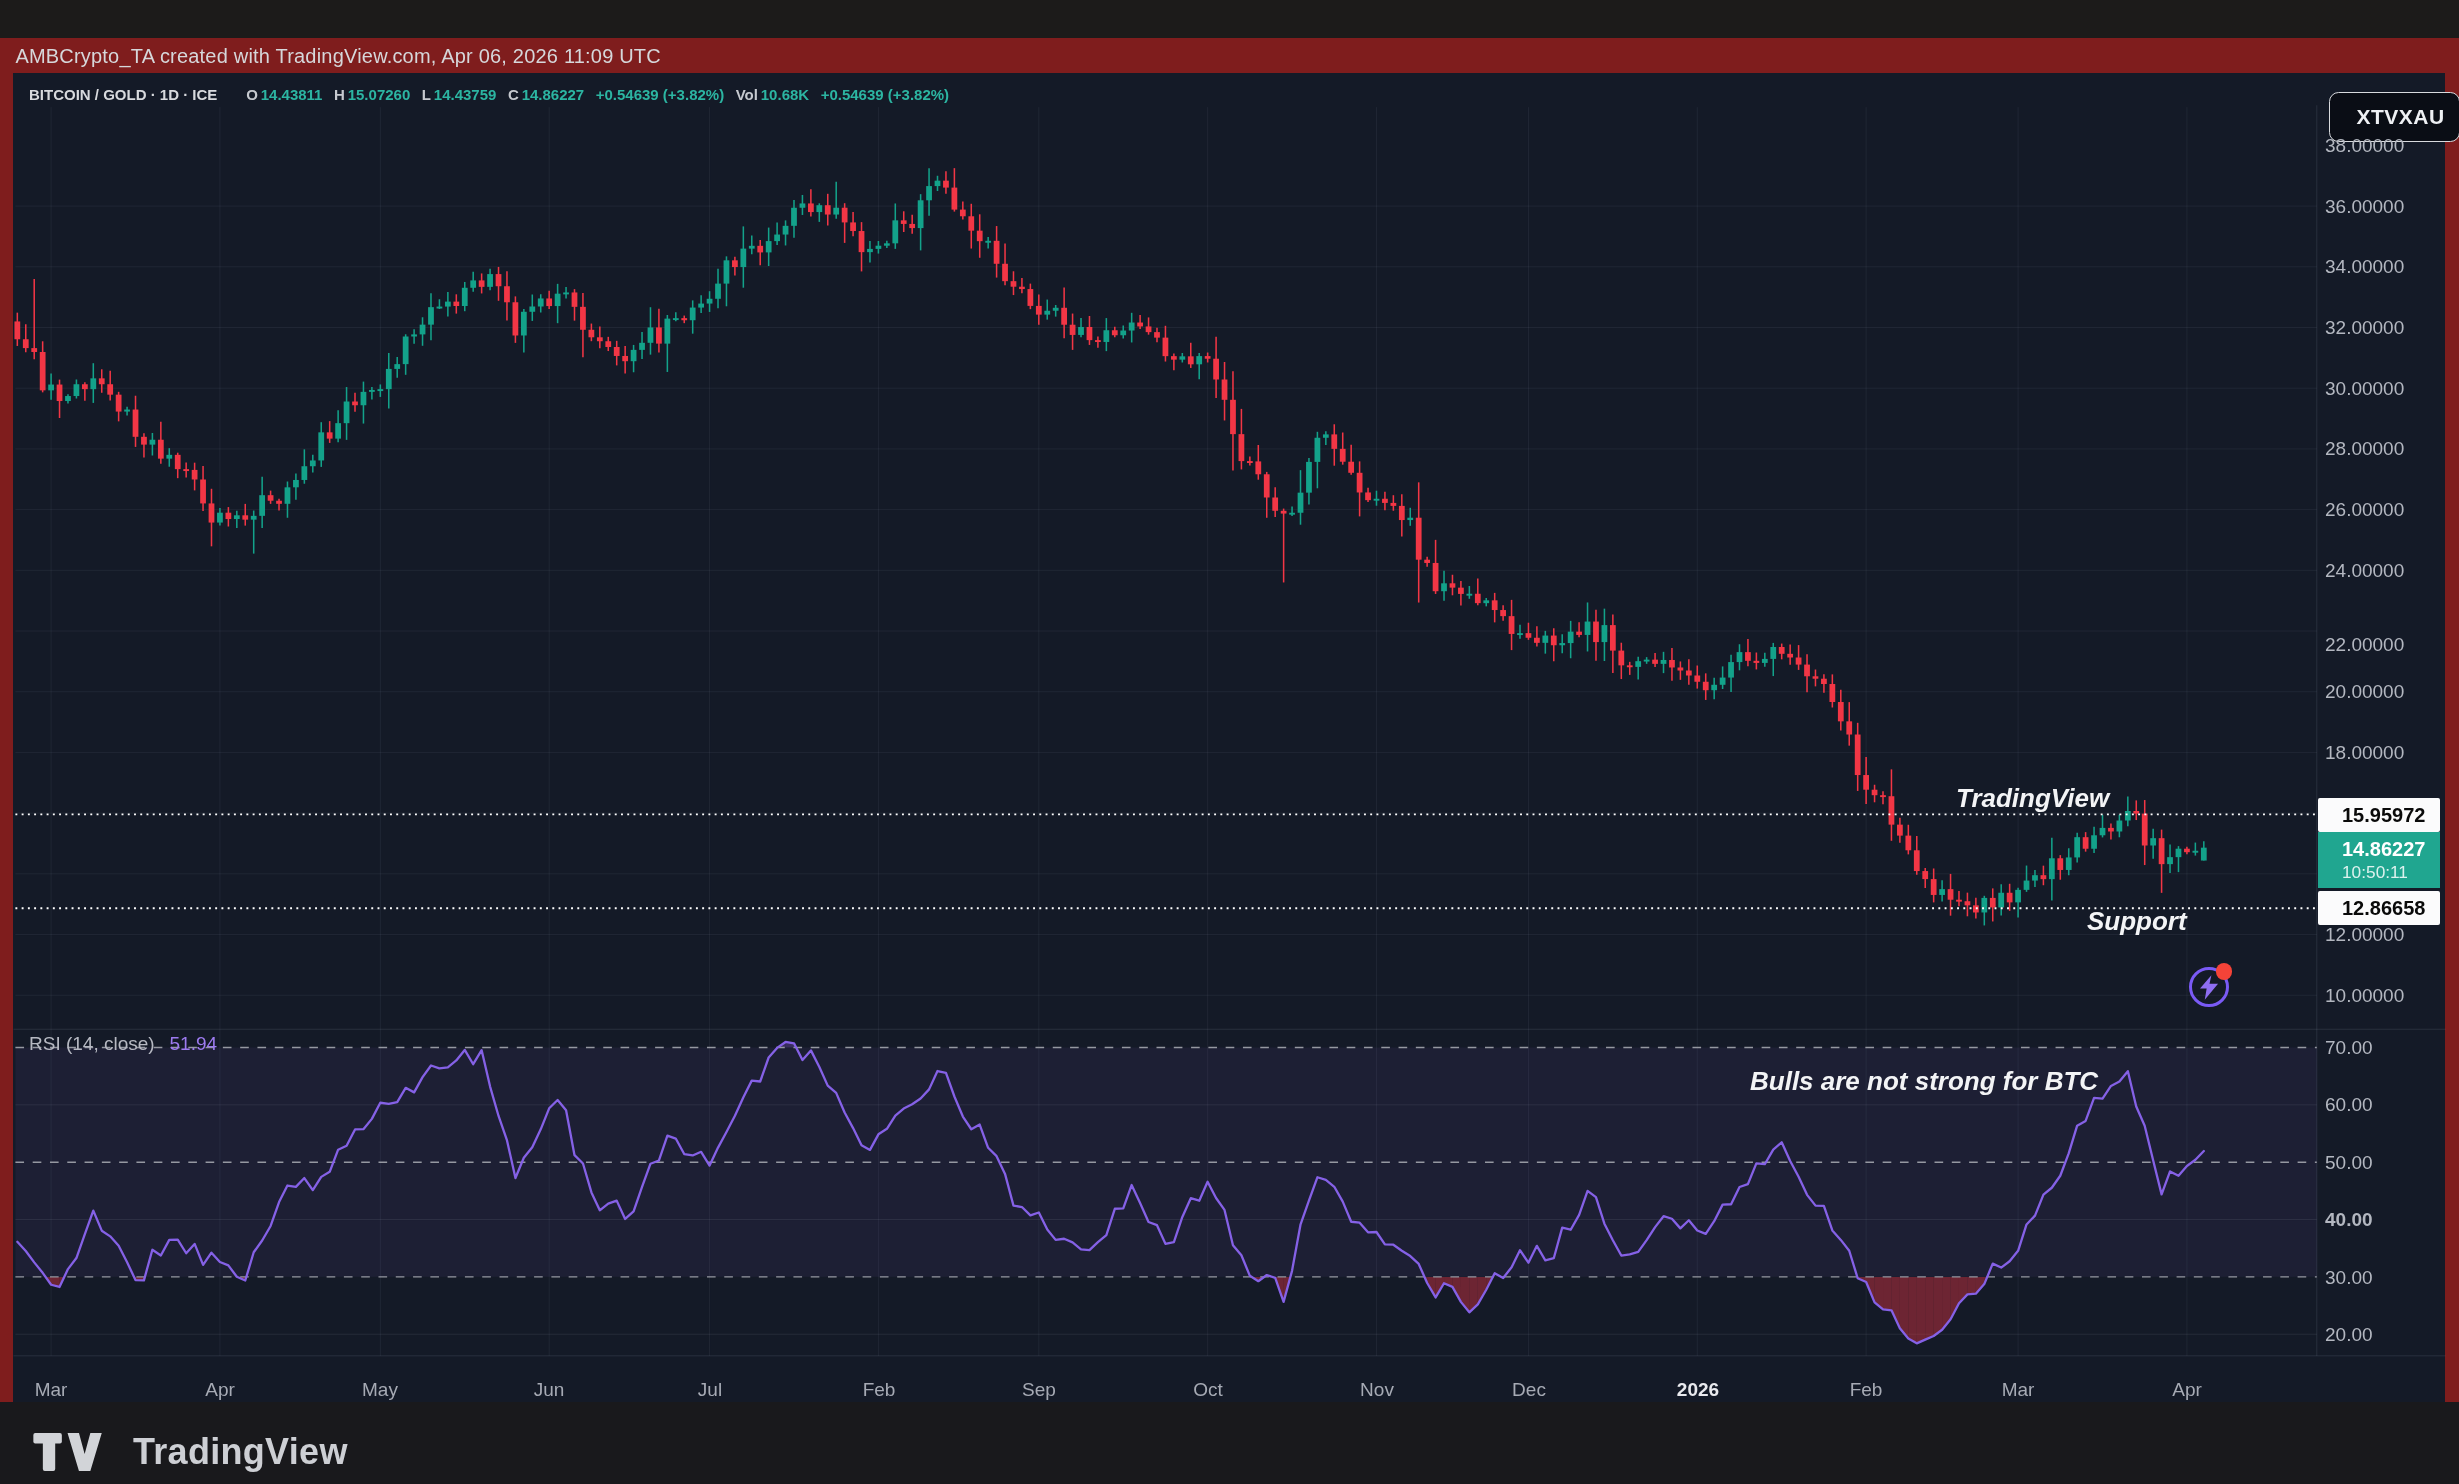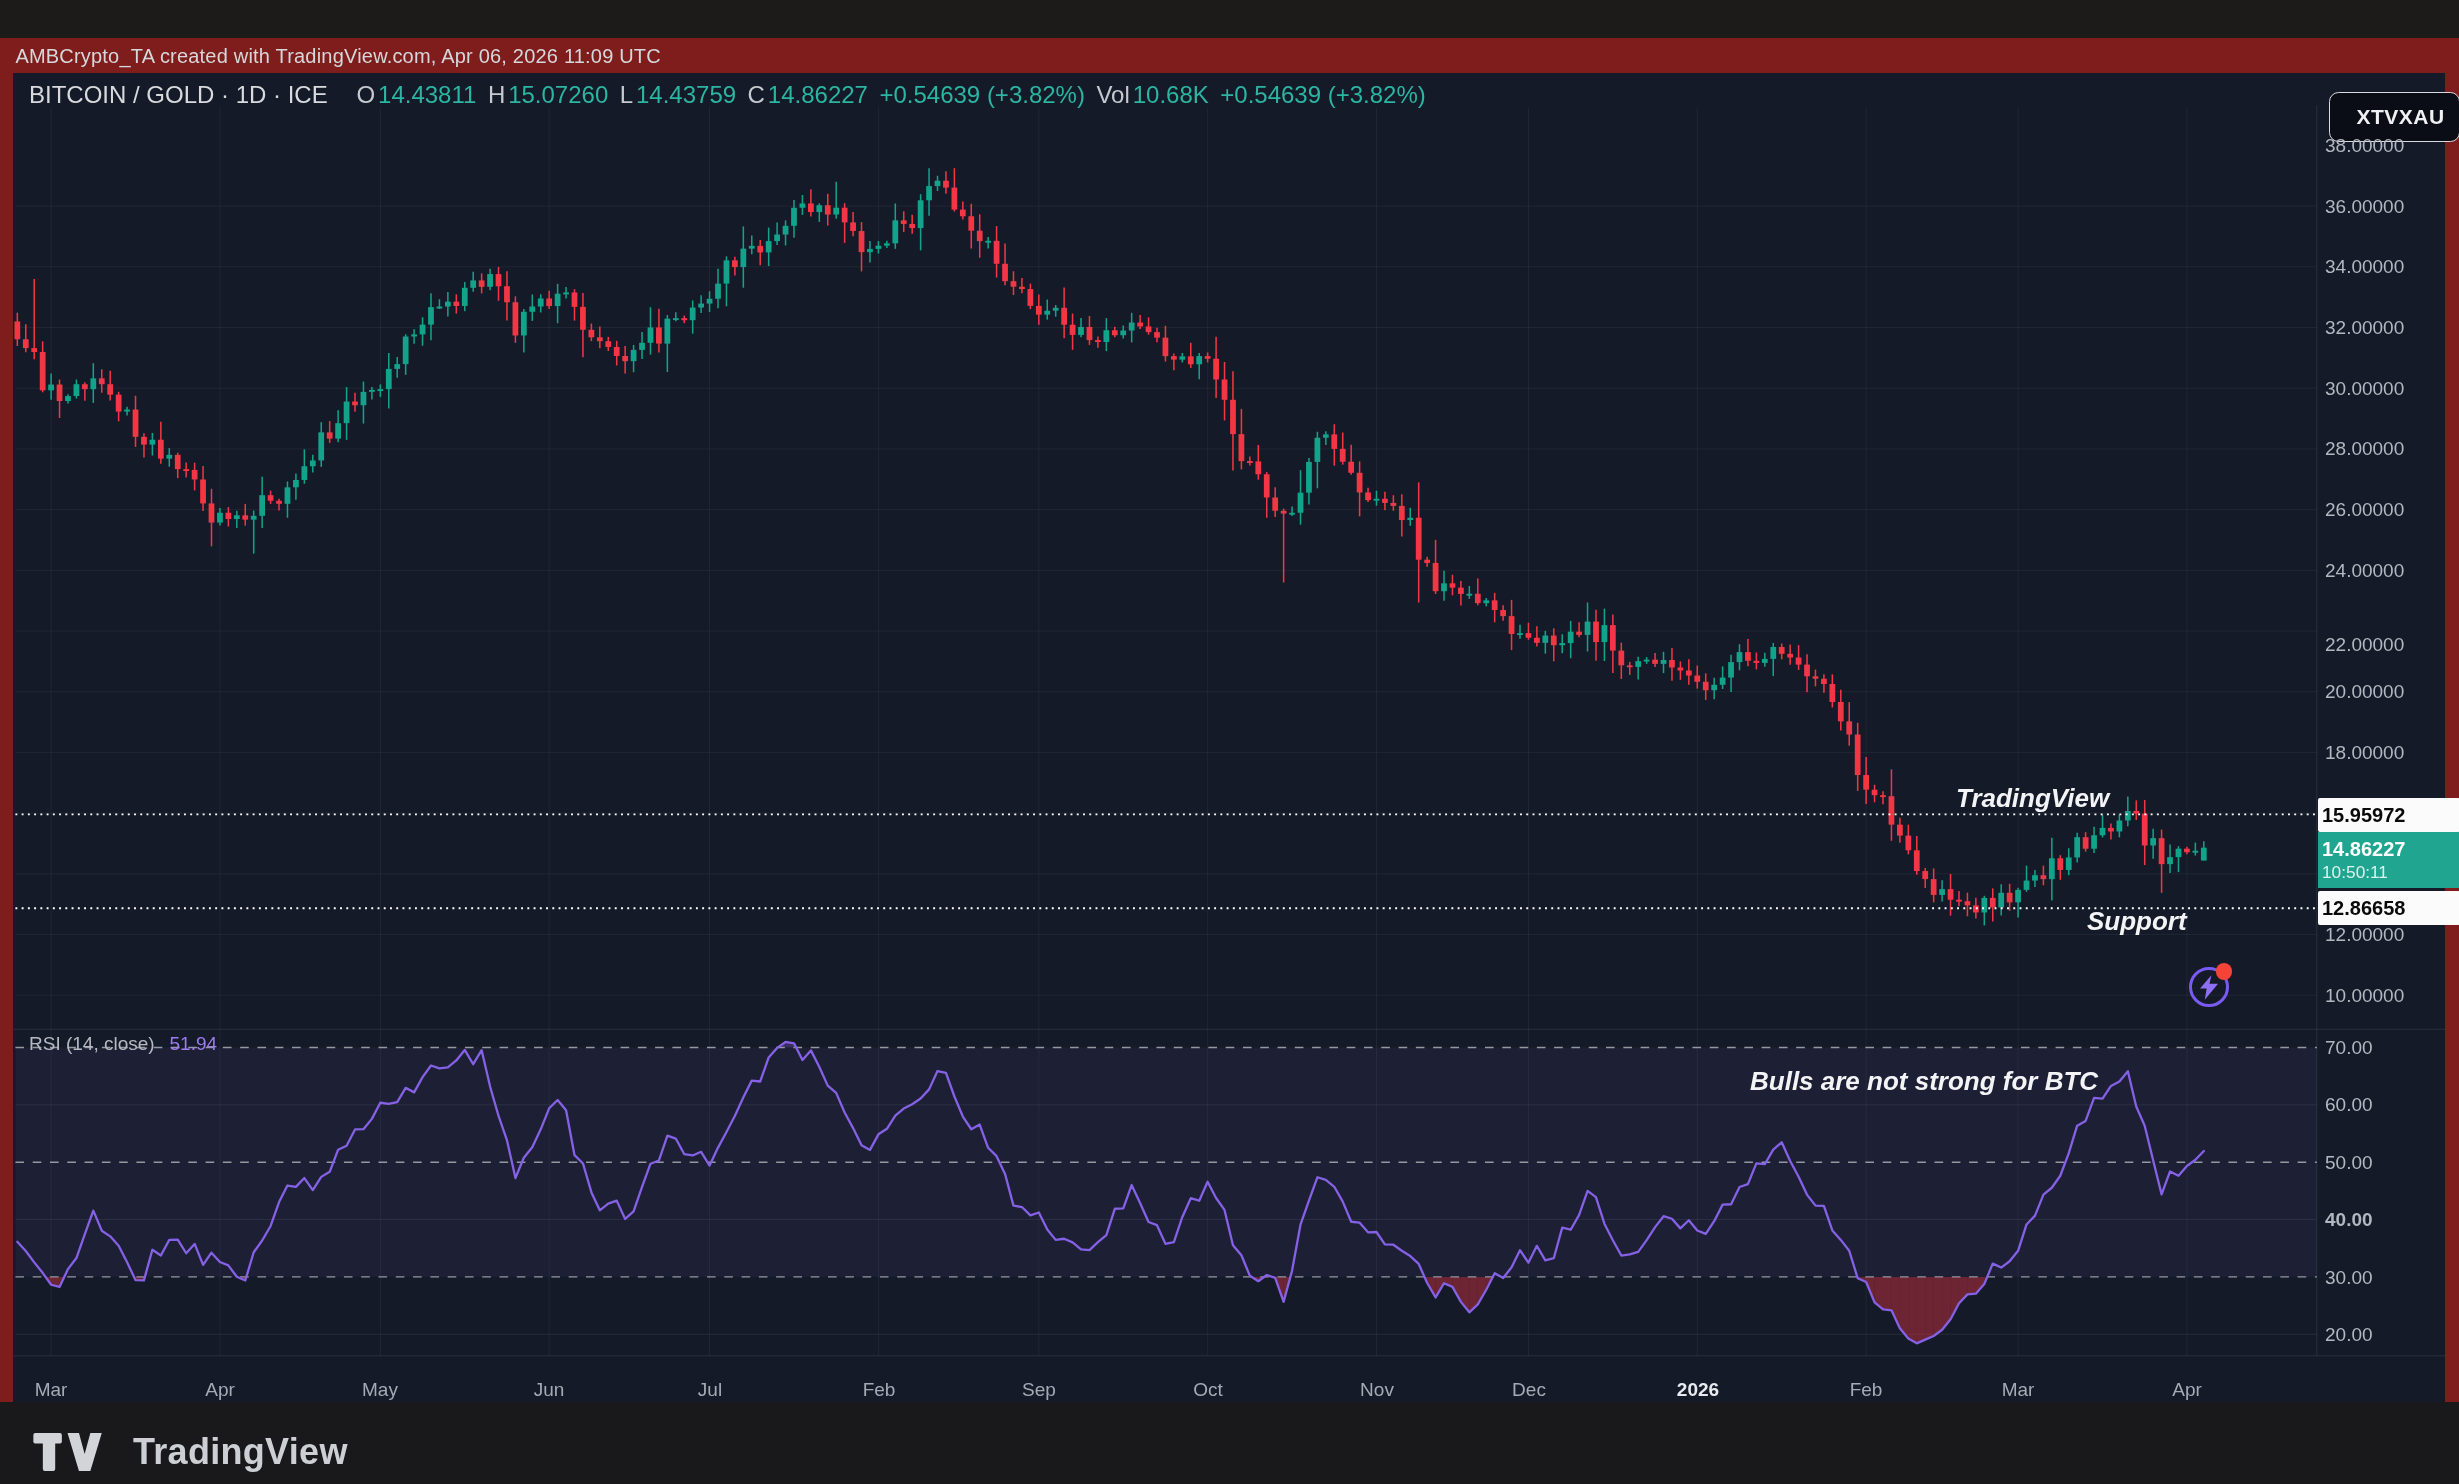--- a/index.html
+++ b/index.html
@@ -2,32 +2,32 @@
 <html><head>
 <meta charset="utf-8">
 <style>
   html,body{margin:0;padding:0;background:#1c1b1a;width:2459px;height:1484px;overflow:hidden;
     font-family:"Liberation Sans","DejaVu Sans",sans-serif;}
   #stage{position:relative;width:2459px;height:1484px;background:#7f1d1d;margin-top:38px;}
   .attribution{position:absolute;left:15.4px;top:6.7px;font-size:20px;color:#d6d7da;letter-spacing:0.2px;}
   .panel{position:absolute;left:13.4px;top:35px;width:2432px;height:1330px;background:#141a27;}
   #chart-svg{position:absolute;left:0;top:0;}
   .ticker-row{position:absolute;left:29px;top:44px;height:25px;display:flex;align-items:center;
-    font-size:24px;white-space:nowrap;}
+    font-size:15px;white-space:nowrap;font-weight:bold;}
   .ticker-row .sym{color:#d8dade;margin-right:17.3px;}
   .ticker-row .k{color:#c6c9cf;margin-left:11.5px;}
   .ticker-row .v{color:#2cb5a2;margin-left:2.9px;}
   .ticker-row .chg{color:#2cb5a2;margin-left:11.5px;}
   .badge{position:absolute;left:2329px;top:54px;width:117px;height:48px;background:#0a0d15;
     border:1.9px solid #d8dade;border-radius:9.6px;display:flex;align-items:center;justify-content:center;
     color:#eef0f4;font-size:21px;font-weight:bold;letter-spacing:0.5px;padding-left:12px;}
   .tick{position:absolute;left:2325px;font-size:19px;color:#b3b7c0;line-height:21px;}
   .tlabel{position:absolute;top:1341px;transform:translateX(-50%);font-size:19px;color:#a6aab4;line-height:21px;}
   .tlabel.bold{color:#e9eaee;font-weight:bold;}
-  .pill{position:absolute;left:2318px;width:142px;box-sizing:border-box;padding-left:4px;
+  .pill{position:absolute;left:2318px;width:122px;box-sizing:border-box;padding-left:24px;
     font-size:20px;font-weight:600;color:#0a0a0a;background:#fbfbfc;display:flex;align-items:center;}
   .pill.white{height:34px;border-radius:1.9px;}
   .pill.green{height:56px;background:#20a690;color:#fff;flex-direction:column;align-items:flex-start;justify-content:center;}
   .pill.green .sub{font-size:17.3px;font-weight:normal;color:rgba(255,255,255,.85);margin-top:1px;}
   .ann{position:absolute;color:#f3f4f6;font-size:26px;font-weight:bold;font-style:italic;white-space:nowrap;}
   .rsi-row{position:absolute;left:29px;top:995px;font-size:19px;white-space:nowrap;}
   .rsi-row .nm{color:#b6b9c2;}
   .rsi-row .val{color:#9d7bf0;margin-left:9.6px;}
   .pulse-icon{position:absolute;left:2189px;top:929px;width:40px;height:40px;border-radius:50%;
     border:3.8px solid #7a5af5;box-sizing:border-box;}

